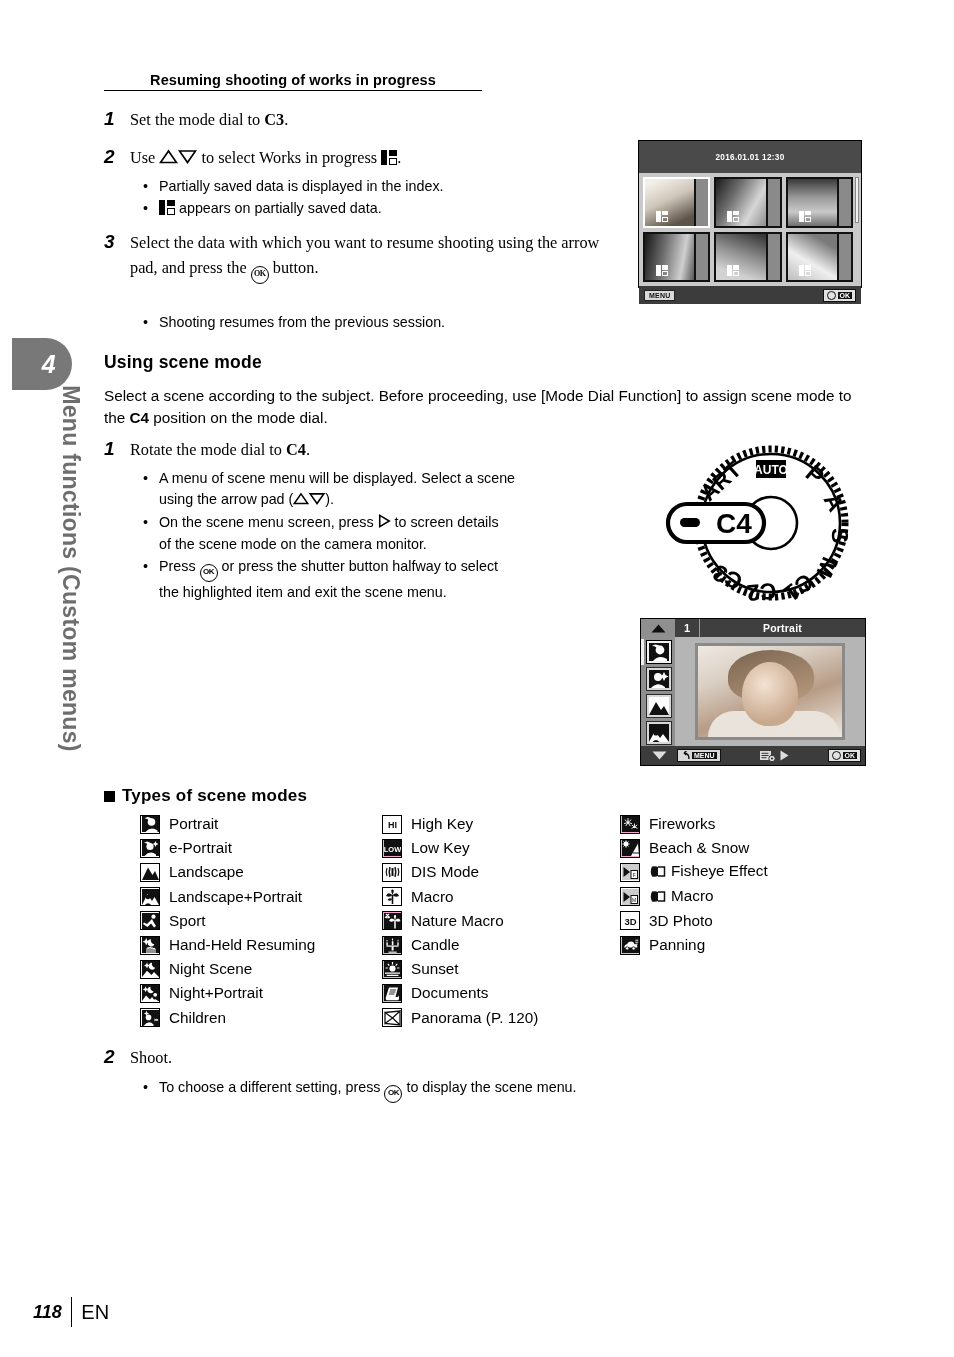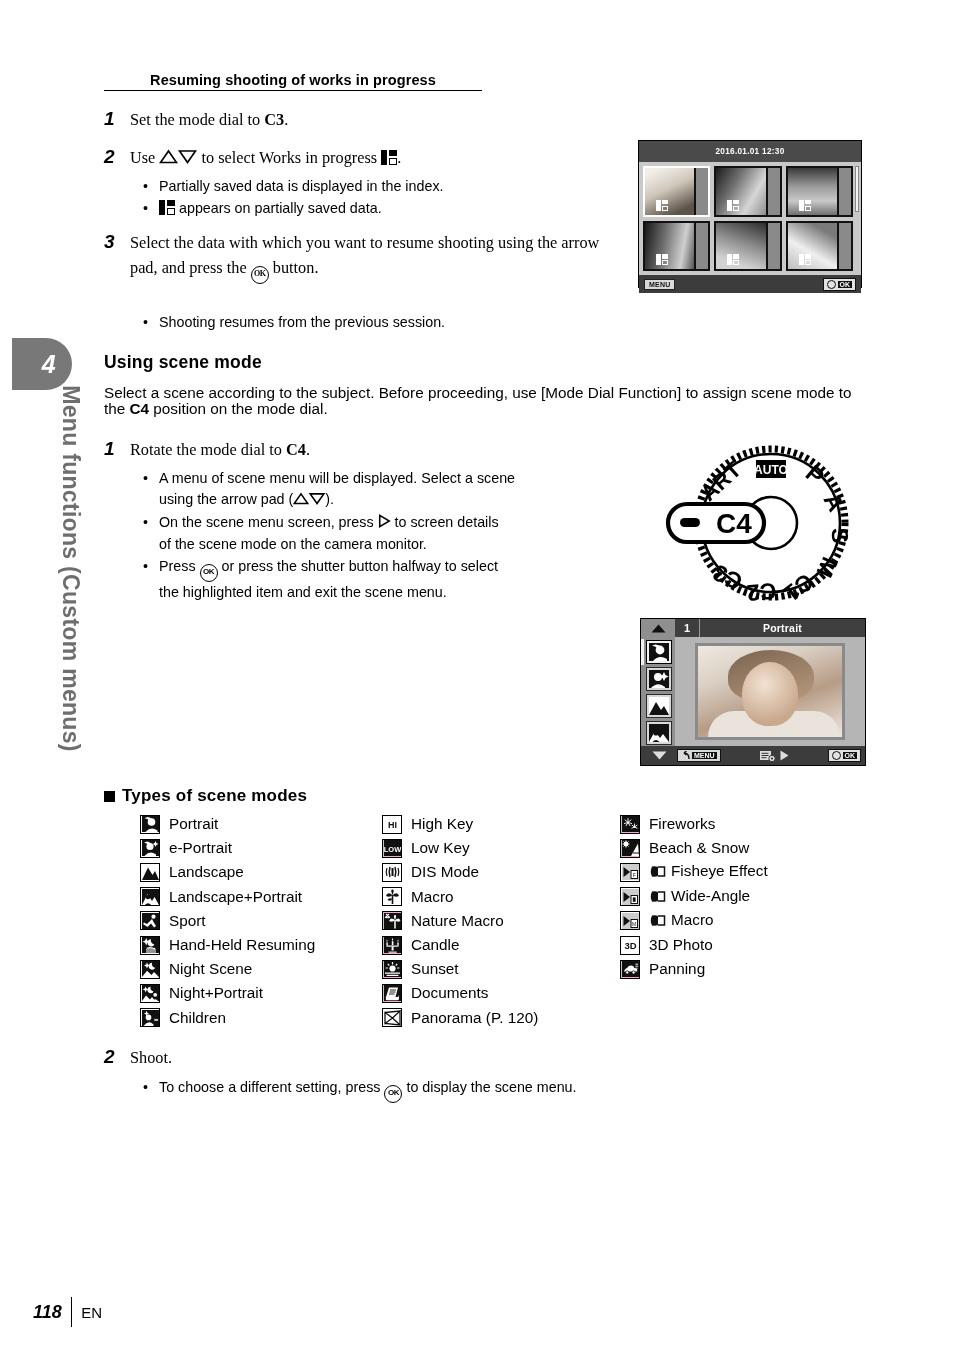--- a/index.html
+++ b/index.html
@@ -30,21 +30,21 @@
   
   .sub-head{
     position:absolute;font-size:14.5px;font-weight:bold;
     border-bottom:1.6px solid #000;padding-bottom:2px;
     letter-spacing:0.1px;
     text-align:center;
   }
   .sec-head{
     position:absolute;font-size:17.5px;font-weight:bold;letter-spacing:0.2px;
   }
-  .para{position:absolute;font-size:15.3px;line-height:16px;}
+  .para{position:absolute;font-size:15.3px;line-height:22px;}
   .step{position:absolute;display:flex;}
   .step .snum{
     font-size:19px;font-weight:bold;font-style:italic;
     width:26px;flex:0 0 26px;line-height:22px;
   }
   .step .stext{font-size:16.3px;line-height:24.5px;font-family:Liberation Serif, serif;}
   .bullets{position:absolute;font-size:14.3px;line-height:21px;}
   .bullets .b{display:flex;margin-bottom:1px;}
   .bullets .b .dot{width:16px;flex:0 0 16px;}
   .b-wrap{display:block;}
@@ -68,21 +68,21 @@
   .wip .l{left:0;top:0;width:6px;height:15px;background:#000;}
   .wip .r1{left:7.5px;top:0;width:8.5px;height:6px;background:#000;}
   .wip .r2{left:7.5px;top:7.5px;width:8.5px;height:7.5px;border:1.4px solid #000;box-sizing:border-box;}
 
   
   .shot-index{
     position:absolute;left:638px;top:140px;width:224px;height:148px;
     background:#000;border:1px solid #000;box-sizing:border-box;
   }
   .shot-index .bar-top{
-    height:21px;background:#4a4a4a;color:#fff;font-size:8.2px;font-weight:bold;
+    height:32px;background:#4a4a4a;color:#fff;font-size:8.2px;font-weight:bold;
     display:flex;align-items:center;justify-content:center;letter-spacing:0.3px;
   }
   .idx-grid{
     height:113px;background:#c9c9c9;padding:4px 8px 4px 4px;box-sizing:border-box;
     display:grid;grid-template-columns:repeat(3,1fr);grid-template-rows:repeat(2,1fr);
     gap:4px;position:relative;
   }
   .idx-scroll{position:absolute;right:2px;top:4px;width:4px;height:46px;background:#f2f2f2;border:1px solid #888;box-sizing:border-box;}
   .thumb{position:relative;background:#111;overflow:hidden;}
   .thumb.sel{outline:2px solid #fff;outline-offset:-2px;}
@@ -162,21 +162,21 @@
   .mico{width:20px;height:19px;flex:0 0 20px;border:1.3px solid #000;box-sizing:border-box;
     display:flex;align-items:center;justify-content:center;overflow:hidden;background:#fff;}
   .mico.filled{background:#f9a8d4;}
   .mlabel{white-space:nowrap;}
   .artg{display:inline-block;margin-right:4px;vertical-align:-2px;}
 
   
   .footer{position:absolute;left:33px;top:1297px;display:flex;align-items:center;gap:9px;}
   .footer .pg{font-size:18px;font-weight:bold;font-style:italic;}
   .footer .rule{width:1.6px;height:30px;background:#000;}
-  .footer .en{font-size:15px;}
+  .footer .en{font-size:20px;}
 </style>
 </head>
 <body>
 
 <div class="page">
 
   <div class="chapter-tab">
     <span class="num">4</span>
   </div>
   <div class="side-title">Menu functions (Custom menus)</div>
@@ -701,34 +701,20 @@
                 <path d="M3 1.5 q-2.4 5 0 10 q4 0.6 6 -0.6 v-8.8 q-2 -1.2 -6 -0.6z" fill="#111"></path>
                 <path d="M9 2 h6.5 v9 h-6.5" fill="none" stroke="#111" stroke-width="1.5"></path>
               </svg></span><span>Fisheye Effect</span></span>
       </div>
       <div class="mrow">
         <span class="mico">
             <svg width="17" height="16" viewBox="0 0 17 16">
               <rect width="17" height="16" fill="#ccc"></rect>
               <path d="M1.5 3 L8 8 L1.5 13z" fill="#111"></path>
               <rect x="9" y="6.5" width="6.5" height="8" fill="#fff" stroke="#111" stroke-width="1"></rect>
-              <rect x="10.8" y="8.4" width="2.8" height="4.4" fill="#111"></rect>
-            </svg>
-          </span>
-        <span class="mlabel"><span class="artg"><svg width="18" height="13" viewBox="0 0 18 13">
-                <path d="M3 1.5 q-2.4 5 0 10 q4 0.6 6 -0.6 v-8.8 q-2 -1.2 -6 -0.6z" fill="#111"></path>
-                <path d="M9 2 h6.5 v9 h-6.5" fill="none" stroke="#111" stroke-width="1.5"></path>
-              </svg></span><span>Wide-Angle</span></span>
-      </div>
-      <div class="mrow">
-        <span class="mico">
-            <svg width="17" height="16" viewBox="0 0 17 16">
-              <rect width="17" height="16" fill="#ccc"></rect>
-              <path d="M1.5 3 L8 8 L1.5 13z" fill="#111"></path>
-              <rect x="9" y="6.5" width="6.5" height="8" fill="#fff" stroke="#111" stroke-width="1"></rect>
               <text x="12.2" y="12.6" font-size="5" text-anchor="middle" font-family="Liberation Sans, sans-serif" fill="#111">M</text>
             </svg>
           </span>
         <span class="mlabel"><span class="artg"><svg width="18" height="13" viewBox="0 0 18 13">
                 <path d="M3 1.5 q-2.4 5 0 10 q4 0.6 6 -0.6 v-8.8 q-2 -1.2 -6 -0.6z" fill="#111"></path>
                 <path d="M9 2 h6.5 v9 h-6.5" fill="none" stroke="#111" stroke-width="1.5"></path>
               </svg></span><span>Macro</span></span>
       </div>
       <div class="mrow">
         <span class="mico">

